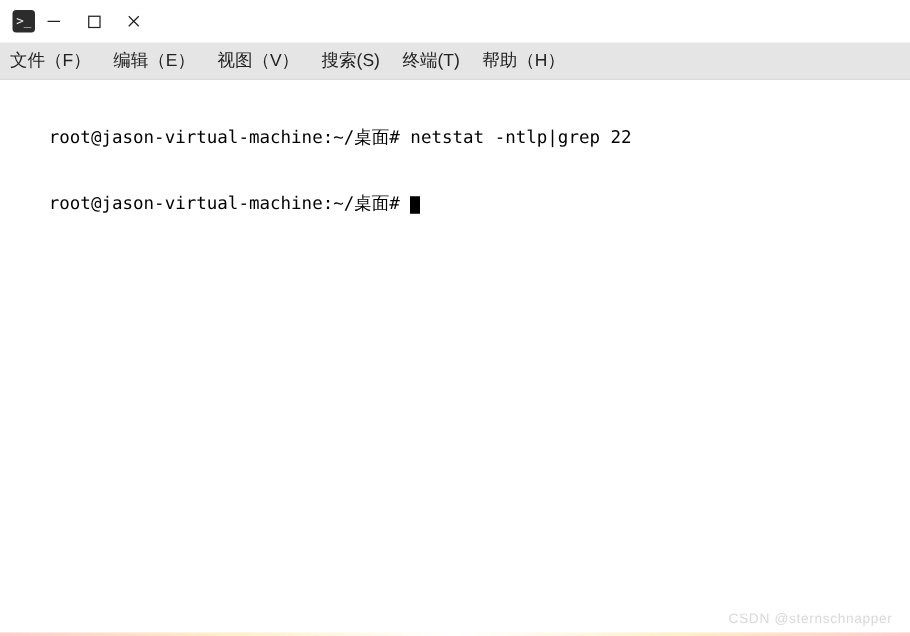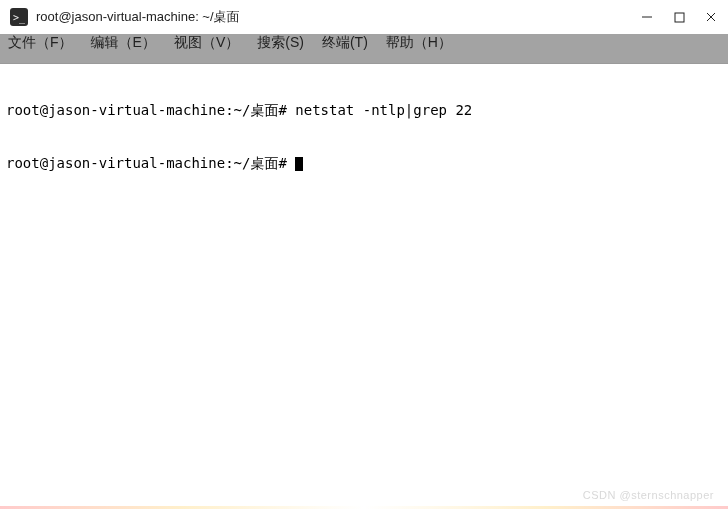--- a/index.html
+++ b/index.html
@@ -47,41 +47,43 @@
       height: 14px;
       display: flex;
       align-items: center;
       justify-content: center;
       cursor: pointer;
       color: #222;
     }
     .menubar {
       height: 30px;
       display: flex;
+      align-items: center;
       padding: 0 8px;
       gap: 18px;
       font-size: 14px;
-      background: #a3a3a3;
+      background: #e5e5e5;
       border-bottom: 1px solid rgba(0,0,0,0.05);
     }
     .menu-item {
       cursor: pointer;
       color: #222;
       white-space: nowrap;
     }
     .terminal-body {
       flex: 1;
       background: #fff;
       padding: 3px 6px;
       font-family: "DejaVu Sans Mono", Consolas, monospace;
       font-size: 14px;
       line-height: 1.25;
       color: #000;
       white-space: pre;
       overflow: hidden;
+      margin-left: 33px;
     }
     .term-line { display: block; }
     .cursor-block {
       display: inline-block;
       width: 8px;
       height: 14px;
       background: #000;
       vertical-align: text-bottom;
     }
     .watermark {
@@ -102,21 +104,20 @@
     }
   </style>
 </head>
 <body>
 
 <div class="window">
   <div class="titlebar">
     <div class="titlebar-icon">
       <span>&gt;_</span>
     </div>
-    <div class="titlebar-title">root@jason-virtual-machine: ~/桌面</div>
     <div class="window-controls">
       <div class="win-btn">
         <svg width="12" height="12" viewBox="0 0 12 12">
             <line x1="1" y1="6" x2="11" y2="6" stroke="#222" stroke-width="1"></line>
           </svg>
       </div>
       <div class="win-btn">
         <svg width="11" height="11" viewBox="0 0 11 11">
             <rect x="1" y="1" width="9" height="9" fill="none" stroke="#222" stroke-width="1"></rect>
           </svg>

